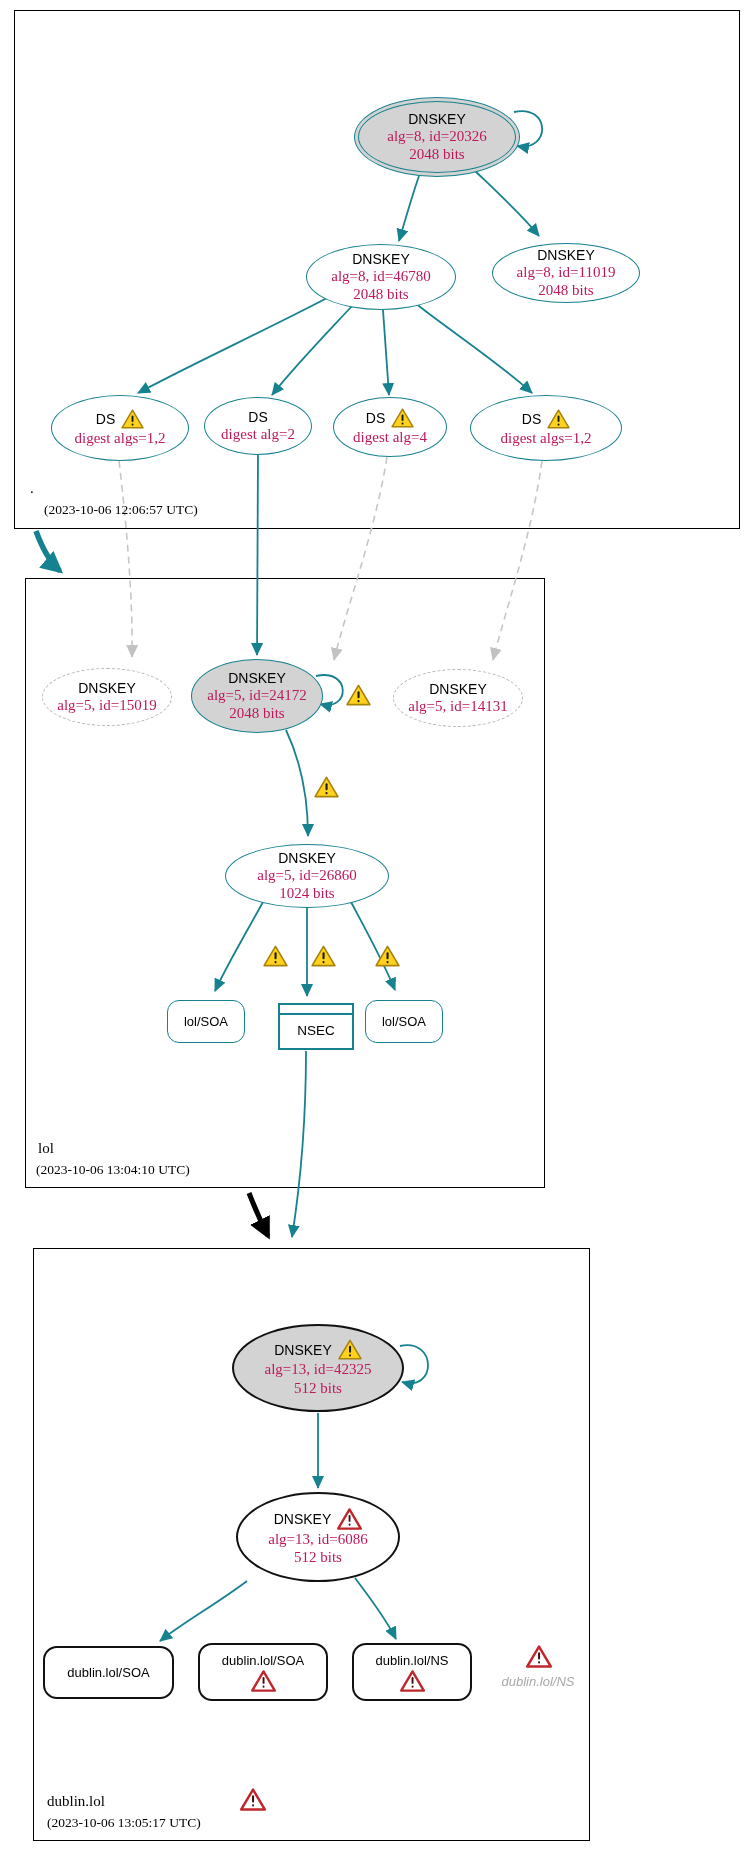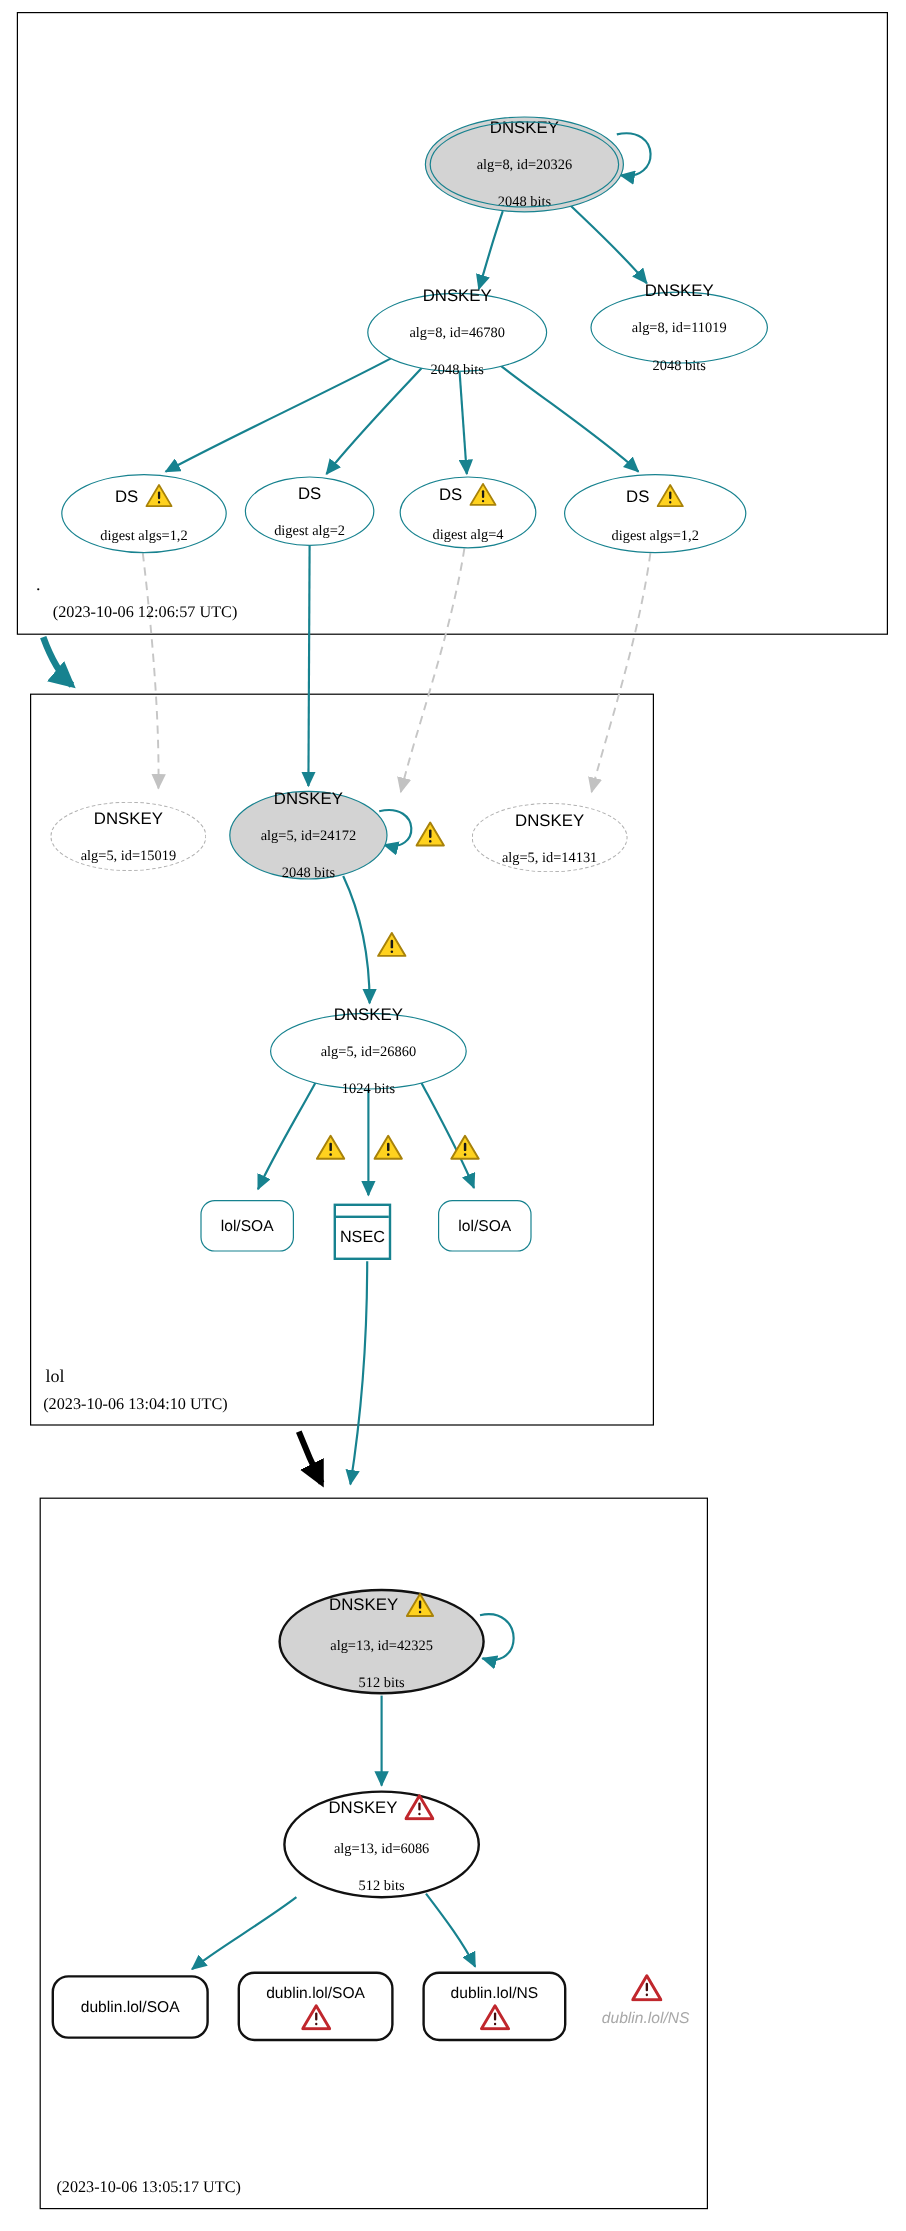--- a/index.html
+++ b/index.html
@@ -8,28 +8,28 @@
     --dashgray:#b4b4b4;
     --edgegray:#c6c6c6;
   }
   html,body{margin:0;padding:0;background:#fff;}
   body{font-family:"Liberation Sans",sans-serif;}
   .stage{position:relative;width:755px;height:1859px;background:#fff;overflow:hidden;}
   .zone-box{position:absolute;border:1px solid #000;box-sizing:border-box;background:transparent;}
   .edges{position:absolute;left:0;top:0;width:755px;height:1859px;pointer-events:none;}
   .node{position:absolute;display:flex;flex-direction:column;align-items:center;justify-content:center;
         text-align:center;box-sizing:border-box;background:#fff;}
-  .ellipse{border-radius:50%;border:1.7px solid var(--teal);gap:16px;}
+  .ellipse{border-radius:50%;border:1.7px solid var(--teal);}
   .gray{background:var(--grayfill);}
   .double::before{content:"";position:absolute;inset:3px;border:1.7px solid var(--teal);border-radius:50%;pointer-events:none;}
   .blackline{border-color:#111;border-width:2px;}
   .dashed{border:1.6px dashed var(--dashgray);background:#fff;}
   .node-title{font-size:14px;color:#000;line-height:1.15;}
   .title-row{display:flex;align-items:center;justify-content:center;gap:6px;line-height:1.1;}
-  .node-detail{font-family:"Liberation Serif",serif;font-size:12px;color:#000000;line-height:1.22;}
+  .node-detail{font-family:"Liberation Serif",serif;font-size:15px;color:#be185d;line-height:1.22;}
   .rrset{position:absolute;box-sizing:border-box;border:1.7px solid var(--teal);border-radius:12px;
          display:flex;flex-direction:column;align-items:center;justify-content:center;gap:2px;
          font-size:13px;color:#000;background:#fff;text-align:center;}
   .rrset.blackline{border:2px solid #111;border-radius:14px;}
   .nsec-box{position:absolute;box-sizing:border-box;border:2px solid var(--teal);background:#fff;
             display:flex;align-items:center;justify-content:center;font-size:13.5px;color:#000;}
   .nsec-band{position:absolute;top:0;left:0;right:0;height:8px;border-bottom:2px solid var(--teal);}
   .nsec-label{margin-top:8px;}
   .zone-label{position:absolute;font-family:"Liberation Serif",serif;font-size:15px;color:#000;}
   .zone-ts{position:absolute;font-family:"Liberation Serif",serif;font-size:13.5px;color:#000;}
@@ -209,21 +209,21 @@
         <path d="M11.5 1.2 L22 18.8 H1 Z" fill="#FFD21F" stroke="#A8820A" stroke-width="1.5" stroke-linejoin="round"></path>
         <rect x="10.6" y="6.5" width="1.9" height="6.5" rx="0.9" fill="#181818"></rect>
         <rect x="10.6" y="14.6" width="1.9" height="2" rx="0.9" fill="#181818"></rect>
       </svg>
   </span>
 
   <div class="rrset" style="left:167px;top:1000px;width:78px;height:43px;">
     <span>lol/SOA</span>
   </div>
 
-  <div class="nsec-box" style="left:278px;top:1003px;width:48px;height:47px;">
+  <div class="nsec-box" style="left:278px;top:1003px;width:76px;height:47px;">
     <span class="nsec-band"></span>
     <span class="nsec-label">NSEC</span>
   </div>
 
   <div class="rrset" style="left:365px;top:1000px;width:78px;height:43px;">
     <span>lol/SOA</span>
   </div>
 
   <div class="zone-label" style="left:38px;top:1140px;">lol</div>
   <div class="zone-ts" style="left:36px;top:1162px;">(2023-10-06 13:04:10 UTC)</div>
@@ -278,15 +278,25 @@
 
   <span class="abs-icon" style="left:526px;top:1645px;">
     <svg width="26" height="23" viewBox="0 0 25 22">
         <path d="M12.5 1.4 L23.8 20.6 H1.2 Z" fill="#ffffff" stroke="#C0272D" stroke-width="2.4" stroke-linejoin="round"></path>
         <rect x="11.6" y="7" width="1.9" height="6.8" rx="0.9" fill="#40090b"></rect>
         <rect x="11.6" y="15.6" width="1.9" height="2.1" rx="0.9" fill="#40090b"></rect>
       </svg>
   </span>
   <div class="ghost-text" style="left:492px;top:1674px;width:92px;">dublin.lol/NS</div>
 
+  <div class="label-row" style="left:47px;top:1788px;">
+    <span class="zone-label" style="position:static;">dublin.lol</span>
+    <span style="display:inline-block;margin-left:125px;">
+      <svg width="26" height="23" viewBox="0 0 25 22">
+          <path d="M12.5 1.4 L23.8 20.6 H1.2 Z" fill="#ffffff" stroke="#C0272D" stroke-width="2.4" stroke-linejoin="round"></path>
+          <rect x="11.6" y="7" width="1.9" height="6.8" rx="0.9" fill="#40090b"></rect>
+          <rect x="11.6" y="15.6" width="1.9" height="2.1" rx="0.9" fill="#40090b"></rect>
+        </svg>
+    </span>
+  </div>
   <div class="zone-ts" style="left:47px;top:1815px;">(2023-10-06 13:05:17 UTC)</div>
 
 </div>
 
 </body></html>

